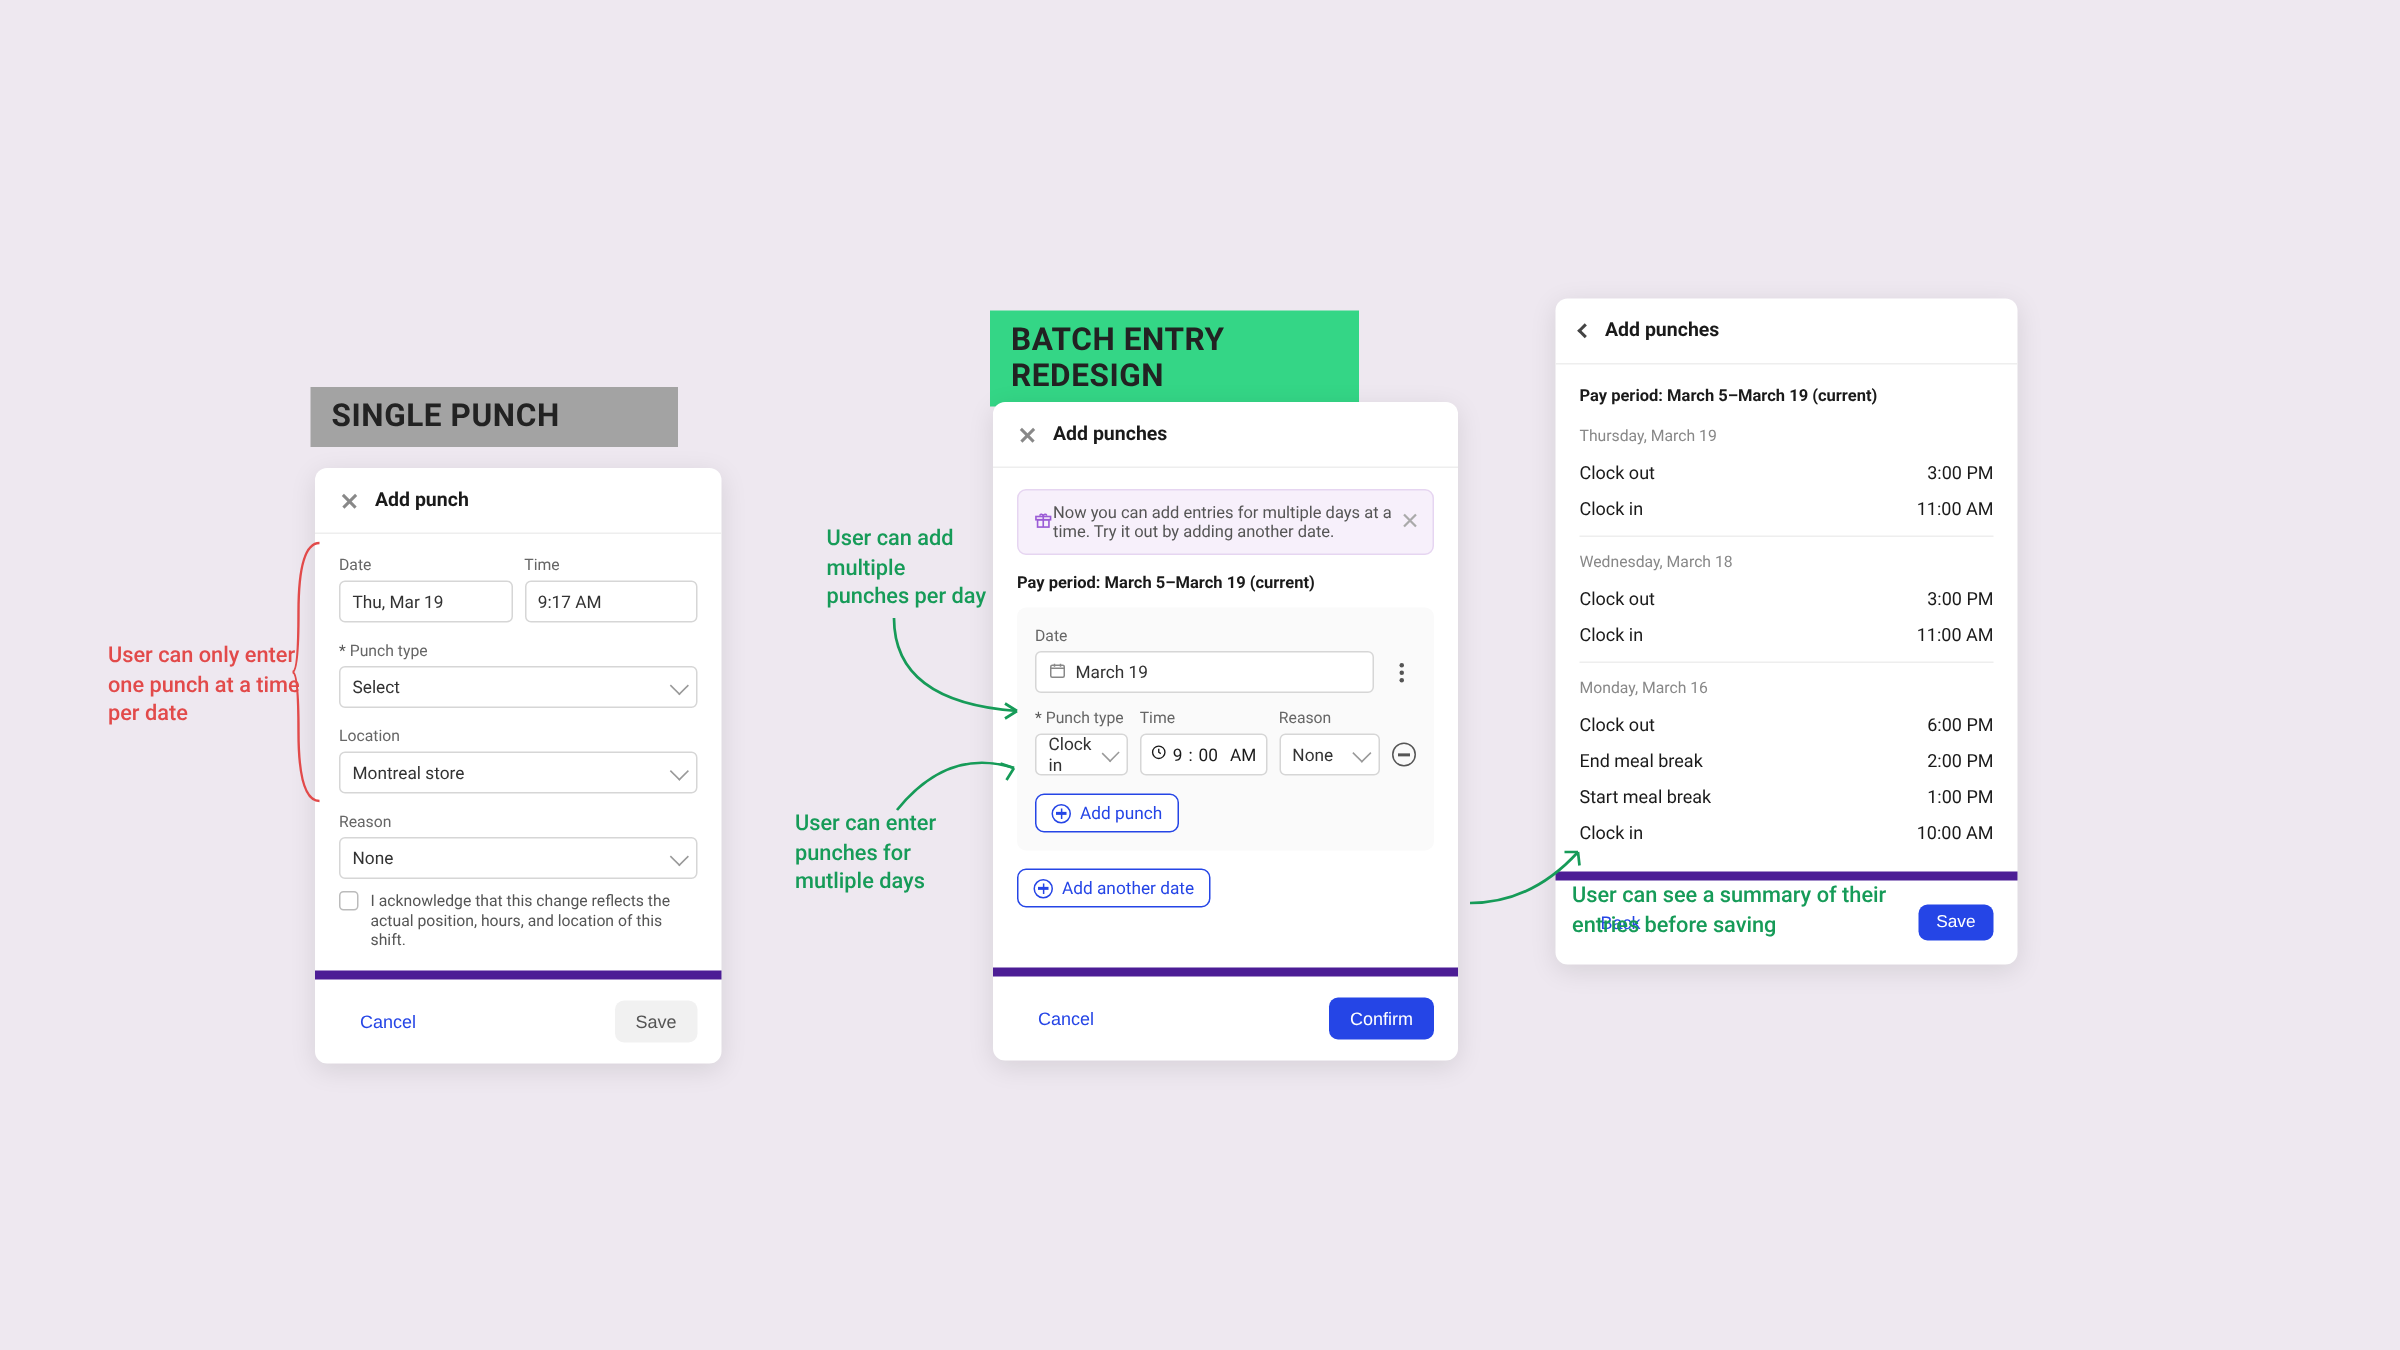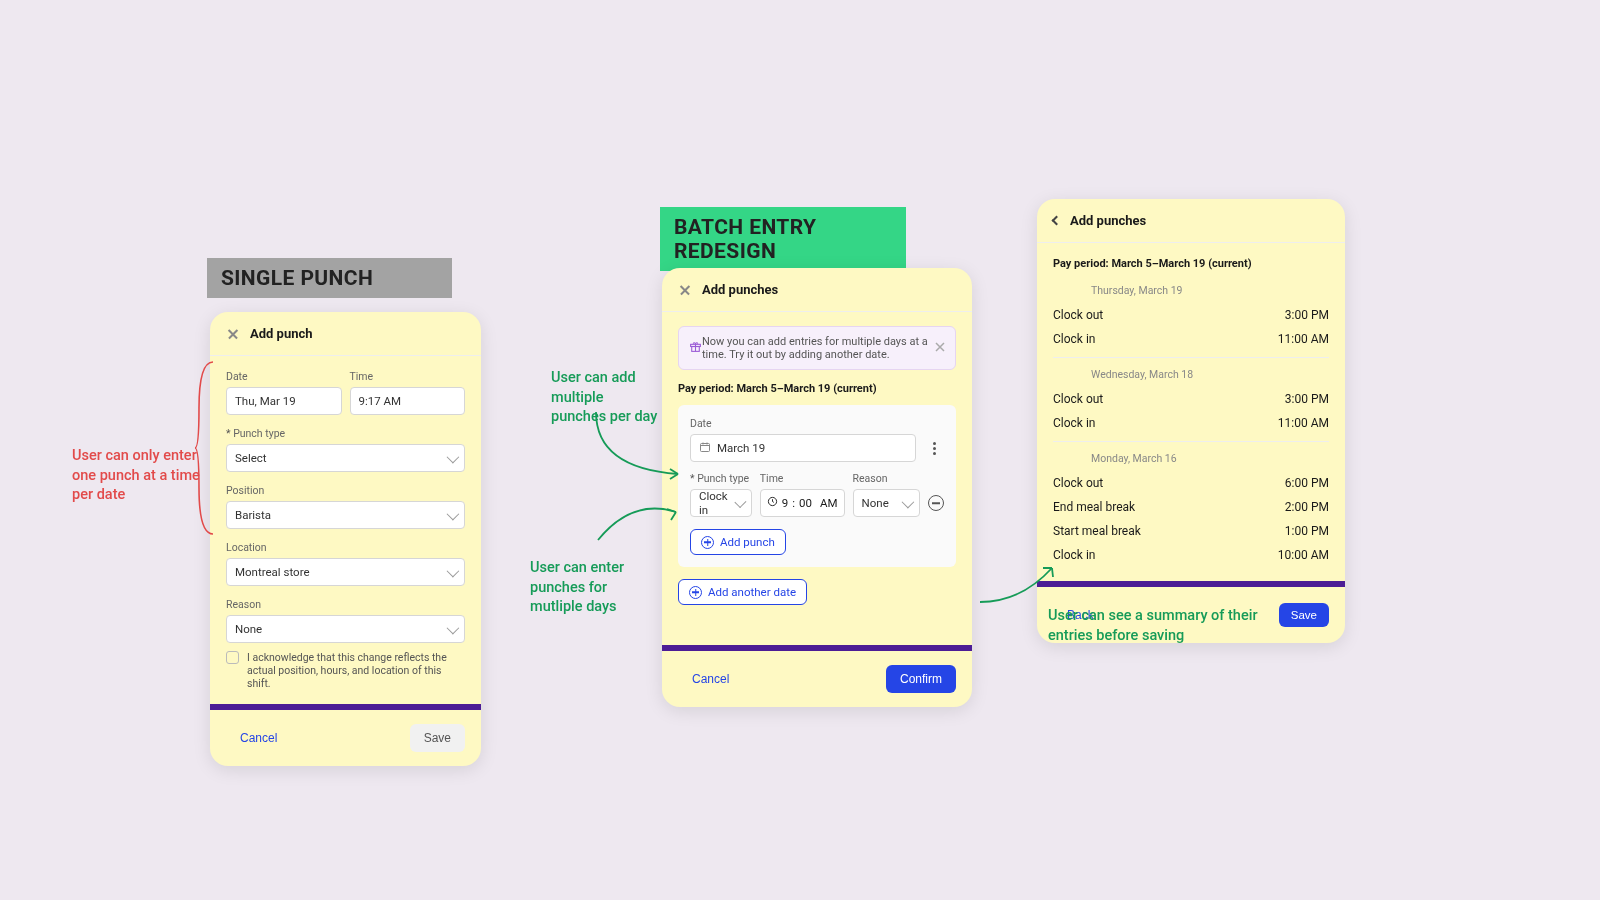--- a/index.html
+++ b/index.html
@@ -12,22 +12,22 @@
     font-size: 12px;
     color: #1a1a1a;
   }
 
   .tag { position: absolute; padding: 8px 14px; font-weight: 700; font-size: 21px; letter-spacing: .4px; }
   .tag-red   { background:#a3a3a3; color:#222; }
   .tag-green { background:#34D686; color:#222; }
 
   .card {
     position: absolute;
-    background:#fef9c3;
-    border-radius:18px;
+    background:#ffffff;
+    border-radius:8px;
     box-shadow: 0 4px 18px rgba(0,0,0,.10);
     display:flex; flex-direction:column;
   }
   .card-header { display:flex; align-items:center; gap:10px; padding:14px 16px; border-bottom:1px solid #eee; font-weight:700; font-size:13px;}
   .card-body { padding:14px 16px; flex:1; }
   .card-footer { display:flex; align-items:center; justify-content:space-between; padding:14px 16px; border-top:6px solid #4c1d95;}
 
   .label { font-size:10.5px; color:#666; margin-bottom:4px; display:block;}
   .req::before { content:"* "; color:#555;}
   .input, .select {
@@ -77,25 +77,25 @@
   .plus-circ{ width:13px;height:13px;border:1.5px solid #2545E6;border-radius:50%; position:relative;}
   .plus-circ::before,.plus-circ::after{content:"";position:absolute;background:#2545E6;}
   .plus-circ::before{left:2px;right:2px;top:50%;height:1.5px;transform:translateY(-50%);}
   .plus-circ::after{top:2px;bottom:2px;left:50%;width:1.5px;transform:translateX(-50%);}
 
   
   .summary-header { display:flex; align-items:center; gap:10px; padding:14px 16px; border-bottom:1px solid #eee; font-weight:700; font-size:13px;}
   .chevron-left { width:7px;height:7px;border-left:2px solid #444;border-bottom:2px solid #444; transform:rotate(45deg);}
   .summary-body { padding:14px 16px;}
   .summary-period { font-size:11px; font-weight:700; margin-bottom:14px;}
-  .day-label { font-size:10.5px; color:#888; margin-top:10px; margin-bottom:6px;margin-left:38px;}
+  .day-label { font-size:10.5px; color:#888; margin-top:10px; margin-bottom:6px;}
   .entry-row { display:flex; justify-content:space-between; font-size:12px; padding:5px 0;}
   .hr { height:1px; background:#eee; margin:6px 0 0;}
 
-  .annot { position:absolute; color:#169B58; font-size:14.5px; line-height:1.35; font-weight:500;margin-top:19px; }
+  .annot { position:absolute; color:#169B58; font-size:14.5px; line-height:1.35; font-weight:500; }
   .annot-red { color:#E24A4A; }
 
   svg.arrow { position:absolute; overflow:visible; pointer-events:none;}
   .stroke-green{ stroke:#169B58; }
   .stroke-red{ stroke:#E24A4A; }
 
   .xicon::before,.xicon::after{content:"";position:absolute;left:50%;top:50%;width:12px;height:1.5px;background:#888;}
   .xicon{position:relative;width:14px;height:14px;}
   .xicon::before{transform:translate(-50%,-50%) rotate(45deg);}
   .xicon::after{transform:translate(-50%,-50%) rotate(-45deg);}
@@ -123,26 +123,20 @@
         <span class="label">Time</span>
         <div class="input">
             <span>9:17 AM</span>
           </div>
       </div>
     </div>
     <div style="margin-bottom:12px;">
       <span class="label req">Punch type</span>
       <div class="select">
           <span>Select</span>
-        </div>
-    </div>
-    <div style="margin-bottom:12px;">
-      <span class="label">Position</span>
-      <div class="select">
-          <span>Barista</span>
         </div>
     </div>
     <div style="margin-bottom:12px;">
       <span class="label">Location</span>
       <div class="select">
           <span>Montreal store</span>
         </div>
     </div>
     <div style="margin-bottom:8px;">
       <span class="label">Reason</span>

